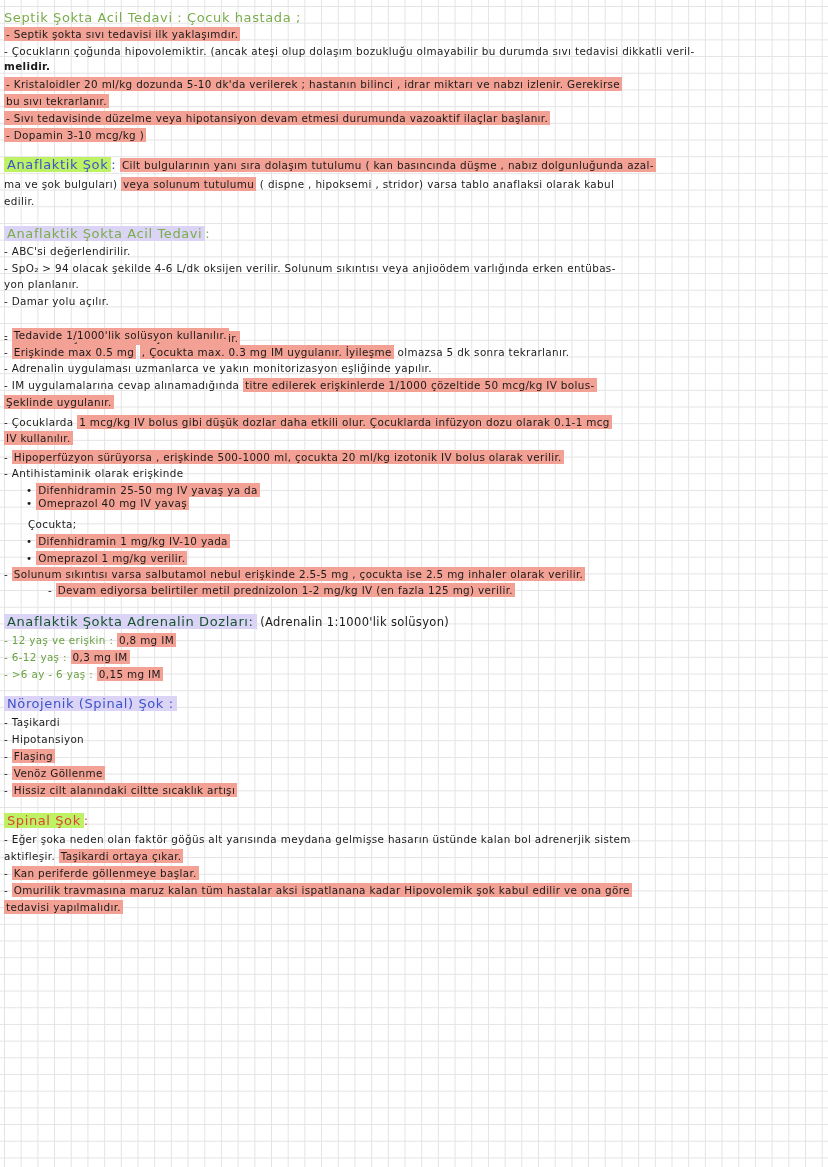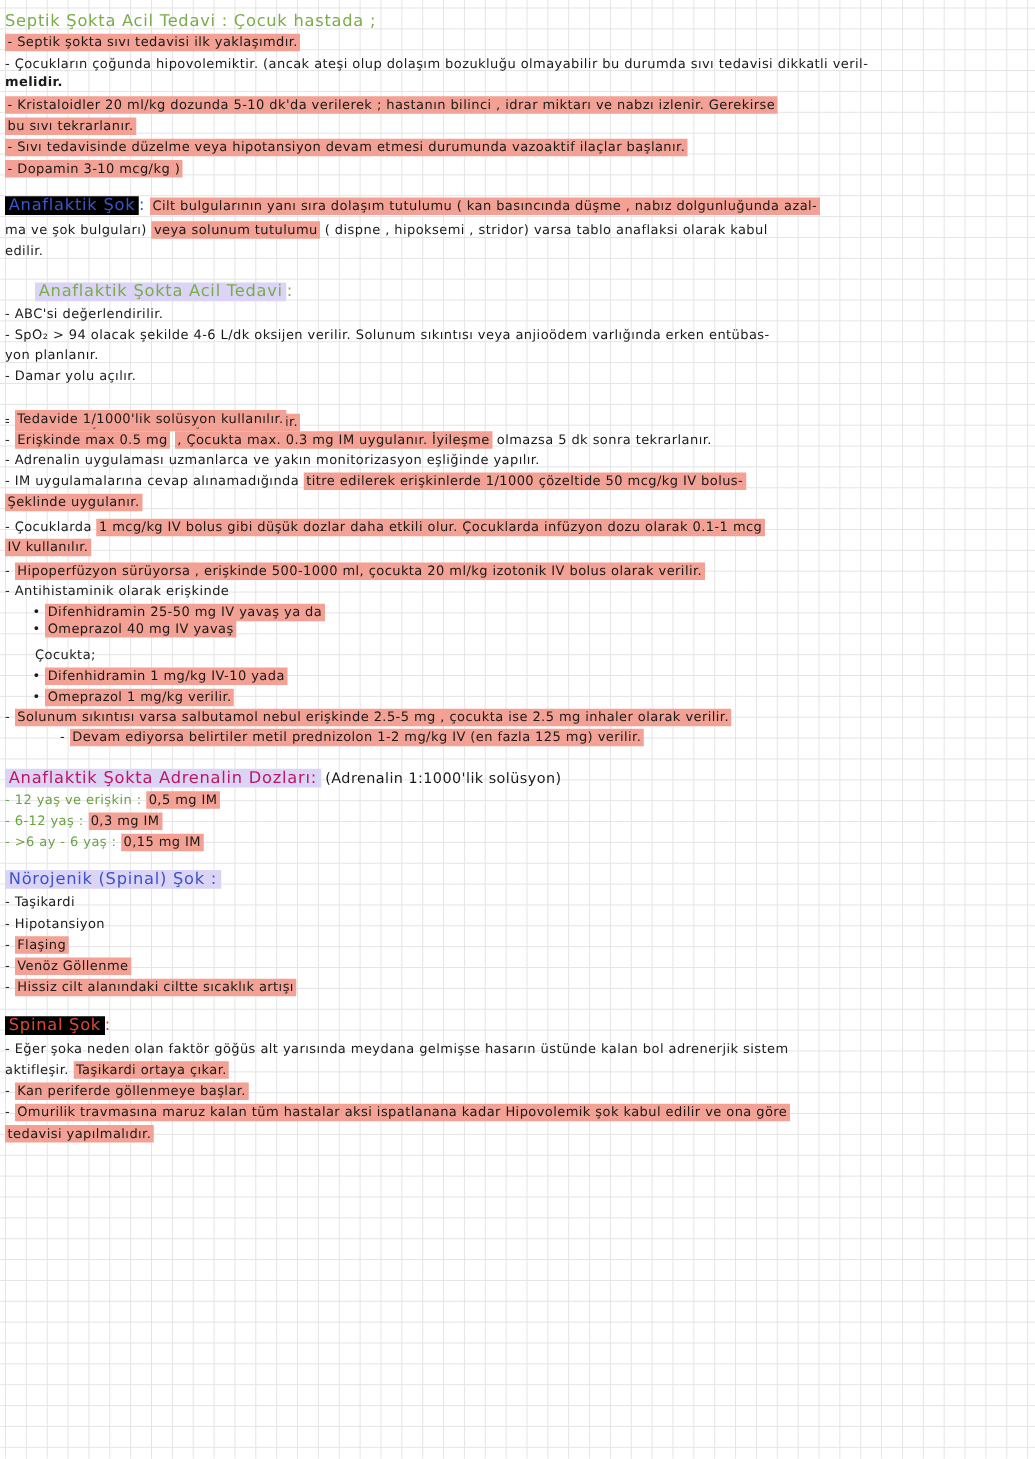--- a/index.html
+++ b/index.html
@@ -17,24 +17,24 @@
   }
   .page { position: absolute; left: 4px; top: 0; width: 820px; }
   .line {
     position: absolute; left: 0; white-space: nowrap;
     font-size: 10.4px; line-height: 16px; letter-spacing: 0.35px;
   }
   .hl { background: #f2a194; padding: 1px 2px; }
   .hdr { font-size: 13px; letter-spacing: 0.6px; }
   .green { color: #7aad4a; }
   .blue { color: #3a55c9; }
-  .pink { color: #be185d; }
+  .pink { color: #14532d; }
   .red { color: #d9483a; }
   .lav { background: #dcd4f6; padding: 0 3px; }
-  .mint { background: #000000; padding: 0 3px; }
+  .mint { background: #bef264; padding: 0 3px; }
   .note { color: #1a1a1a; }
   .gtext { color: #6aa342; }
 </style>
 </head>
 <body>
 
 <div class="page">
 
   <div class="line hdr" style="top:10px;">
     <span class="green">Septik Şokta Acil Tedavi</span>
@@ -52,21 +52,21 @@
     <span class="hdr blue mint">Anaflaktik Şok</span><span class="hdr blue">:</span>
     <span class="hl">Cilt bulgularının yanı sıra dolaşım tutulumu ( kan basıncında düşme , nabız dolgunluğunda azal-</span>
   </div>
   <div class="line" style="top:176px;">
     <span>ma ve şok bulguları)</span>
     <span class="hl">veya solunum tutulumu</span>
     <span>( dispne , hipoksemi , stridor) varsa tablo anaflaksi olarak kabul</span>
   </div>
   <div class="line" style="top:193px;">edilir.</div>
 
-  <div class="line hdr" style="top:226px;padding-left:24px;">
+  <div class="line hdr" style="top:226px;">
     <span class="green lav">Anaflaktik Şokta Acil Tedavi</span><span class="green">:</span>
   </div>
   <div class="line" style="top:243px;">- ABC'si değerlendirilir.</div>
   <div class="line" style="top:260px;">- SpO₂ &gt; 94 olacak şekilde 4-6 L/dk oksijen verilir. Solunum sıkıntısı veya anjioödem varlığında erken entübas-</div>
   <div class="line" style="top:276px;">yon planlanır.</div>
   <div class="line" style="top:293px;">- Damar yolu açılır.</div>
   <div class="line" style="top:310px;margin-top:20px;">- <span class="hl">Anaflaktik şokta temel ilaç: Adrenalindir.</span></div>
   <div class="line" style="top:327px;">- <span class="hl">Tedavide 1/1000'lik solüsyon kullanılır.</span></div>
   <div class="line" style="top:344px;">- <span class="hl">Erişkinde max 0.5 mg</span> <span class="hl">, Çocukta max. 0.3 mg IM uygulanır. İyileşme</span> <span>olmazsa 5 dk sonra tekrarlanır.</span></div>
   <div class="line" style="top:360px;">- Adrenalin uygulaması uzmanlarca ve yakın monitorizasyon eşliğinde yapılır.</div>
@@ -81,21 +81,21 @@
   <div class="line" style="top:516px;left:24px;">Çocukta;</div>
   <div class="line" style="top:533px;left:22px;">• <span class="hl">Difenhidramin 1 mg/kg IV-10 yada</span></div>
   <div class="line" style="top:550px;left:22px;">• <span class="hl">Omeprazol 1 mg/kg verilir.</span></div>
   <div class="line" style="top:566px;">- <span class="hl">Solunum sıkıntısı varsa salbutamol nebul erişkinde 2.5-5 mg , çocukta ise 2.5 mg inhaler olarak verilir.</span></div>
   <div class="line" style="top:582px;padding-left:44px;">- <span class="hl">Devam ediyorsa belirtiler metil prednizolon 1-2 mg/kg IV (en fazla 125 mg) verilir.</span></div>
 
   <div class="line" style="top:614px;">
     <span class="hdr pink lav">Anaflaktik Şokta Adrenalin Dozları:</span>
     <span class="note" style="font-size:11.5px;">(Adrenalin 1:1000'lik solüsyon)</span>
   </div>
-  <div class="line" style="top:632px;"><span class="gtext">- 12 yaş ve erişkin :</span> <span class="hl">0,5 mg IM</span></div>
+  <div class="line" style="top:632px;"><span class="gtext">- 12 yaş ve erişkin :</span> <span class="hl">0,8 mg IM</span></div>
   <div class="line" style="top:649px;"><span class="gtext">- 6-12 yaş :</span> <span class="hl">0,3 mg IM</span></div>
   <div class="line" style="top:666px;"><span class="gtext">- &gt;6 ay - 6 yaş :</span> <span class="hl">0,15 mg IM</span></div>
 
   <div class="line hdr" style="top:696px;">
     <span class="blue lav">Nörojenik (Spinal) Şok :</span>
   </div>
   <div class="line" style="top:714px;">- Taşikardi</div>
   <div class="line" style="top:731px;">- Hipotansiyon</div>
   <div class="line" style="top:748px;">- <span class="hl">Flaşing</span></div>
   <div class="line" style="top:765px;text-align:right;">- <span class="hl">Venöz Göllenme</span></div>

